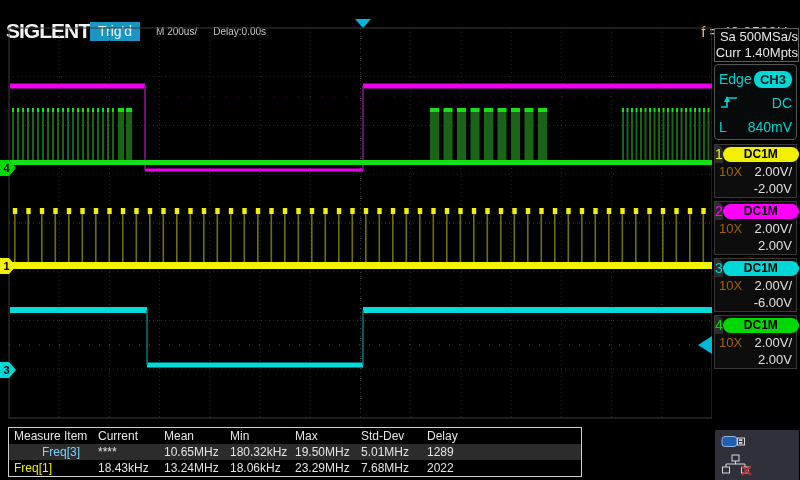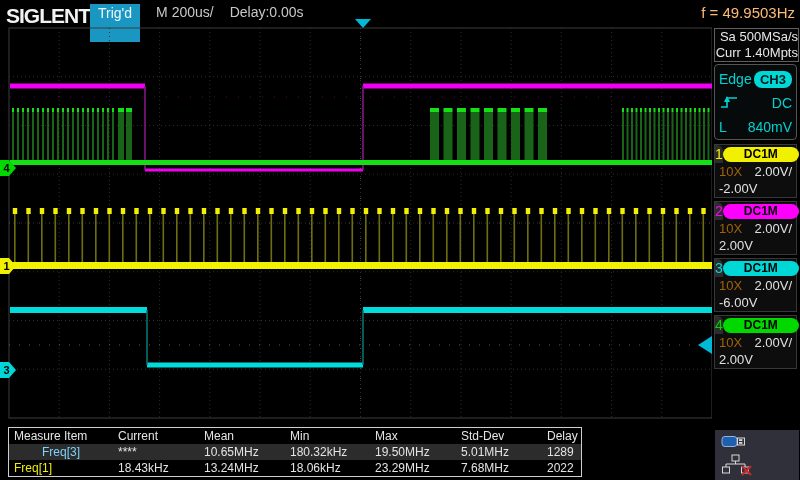--- a/index.html
+++ b/index.html
@@ -1,23 +1,23 @@
 <!DOCTYPE html>
 <html><head>
 <meta charset="utf-8">
 <style>
   html,body{margin:0;padding:0;background:#000;width:800px;height:480px;overflow:hidden;
     font-family:"Liberation Sans","DejaVu Sans",sans-serif;-webkit-font-smoothing:none;}
   .screen{position:relative;width:800px;height:480px;background:#000;}
 
   
-  .topbar{position:absolute;left:0;top:4px;width:800px;height:38px;display:flex;background:#000;}
+  .topbar{position:absolute;left:0;top:12px;width:800px;height:38px;display:flex;align-items:center;background:#000;}
   .logo{font-weight:bold;font-size:21px;letter-spacing:-1px;color:#f2f2f2;margin-left:6px;}
   .trig-badge{background:#1a96c2;color:#eef8fb;font-size:14px;padding:1px 8px 2px 8px;}
-  .tb-readout,.delay-readout{color:#c8c8c8;font-size:14px;margin-left:16px;}
+  .tb-readout,.delay-readout{color:#c8c8c8;font-size:10px;margin-left:16px;}
   .freq-readout{margin-left:auto;margin-right:5px;color:#fdba74;font-size:15px;}
 
   
   #wave-svg{position:absolute;left:0;top:18px;z-index:1;}
 
   
   .sidebar{position:absolute;left:713px;top:28px;width:87px;height:452px;z-index:3;}
   .acq-box{position:absolute;left:1px;top:0;width:83px;height:32px;border:1px solid #5f5f5f;
     color:#e8e8e8;font-size:13px;text-align:right;line-height:16px;background:#050505;}
   .trig-box{position:absolute;left:1px;top:36px;width:83px;height:76px;border:1px solid #555;border-radius:4px;
@@ -25,29 +25,29 @@
   .trig-row{display:flex;justify-content:space-between;align-items:center;height:24px;}
   .trig-src-badge{color:#001a1a;font-weight:bold;font-size:13px;border-radius:8px;padding:0 6px;line-height:17px;}
   .ch-box{position:absolute;left:1px;width:83px;height:54px;background:#0d0d0d;border:1px solid #383838;
     box-sizing:border-box;font-size:13px;}
   .ch-head{display:flex;align-items:center;height:18px;}
   .ch-num{width:34px;background:#2c2c2c;text-align:center;font-size:14px;height:18px;line-height:18px;border-top-right-radius:6px;}
   .ch-coupling{margin-left:auto;margin-right:2px;color:#000;font-weight:bold;font-size:12px;
     border-radius:8px;padding:0 21px;line-height:15px;}
   .ch-line{display:flex;justify-content:space-between;padding:0 4px;line-height:17px;color:#e0e0e0;}
   .ch-line .probe{color:#a16207;}
-  .ch-line.offset{}
+  .ch-line.offset{justify-content:flex-end;}
 
   .status-panel{position:absolute;left:2px;top:402px;width:84px;height:50px;background:#30303a;
     display:flex;flex-direction:column;align-items:flex-start;padding:3px 0 0 6px;box-sizing:border-box;}
 
   
   .measure-table{position:absolute;left:8px;top:427px;width:574px;height:50px;background:#000;
     border:1px solid #cfcfcf;z-index:2;font-size:12px;box-sizing:border-box;}
-  .m-row{display:grid;grid-template-columns:84px 66px 66px 65px 66px 66px auto;height:16px;line-height:16px;color:#e4e4e4;gap:20px;}
+  .m-row{display:grid;grid-template-columns:84px 66px 66px 65px 66px 66px auto;height:16px;line-height:16px;color:#e4e4e4;}
   .m-row.hl{background:#2c2c2c;}
   .m-row span{padding-left:5px;white-space:nowrap;overflow:hidden;}
 </style>
 </head>
 <body>
 
 <div class="screen">
 
   <div class="topbar">
     <div class="logo">SIGLENT</div>

